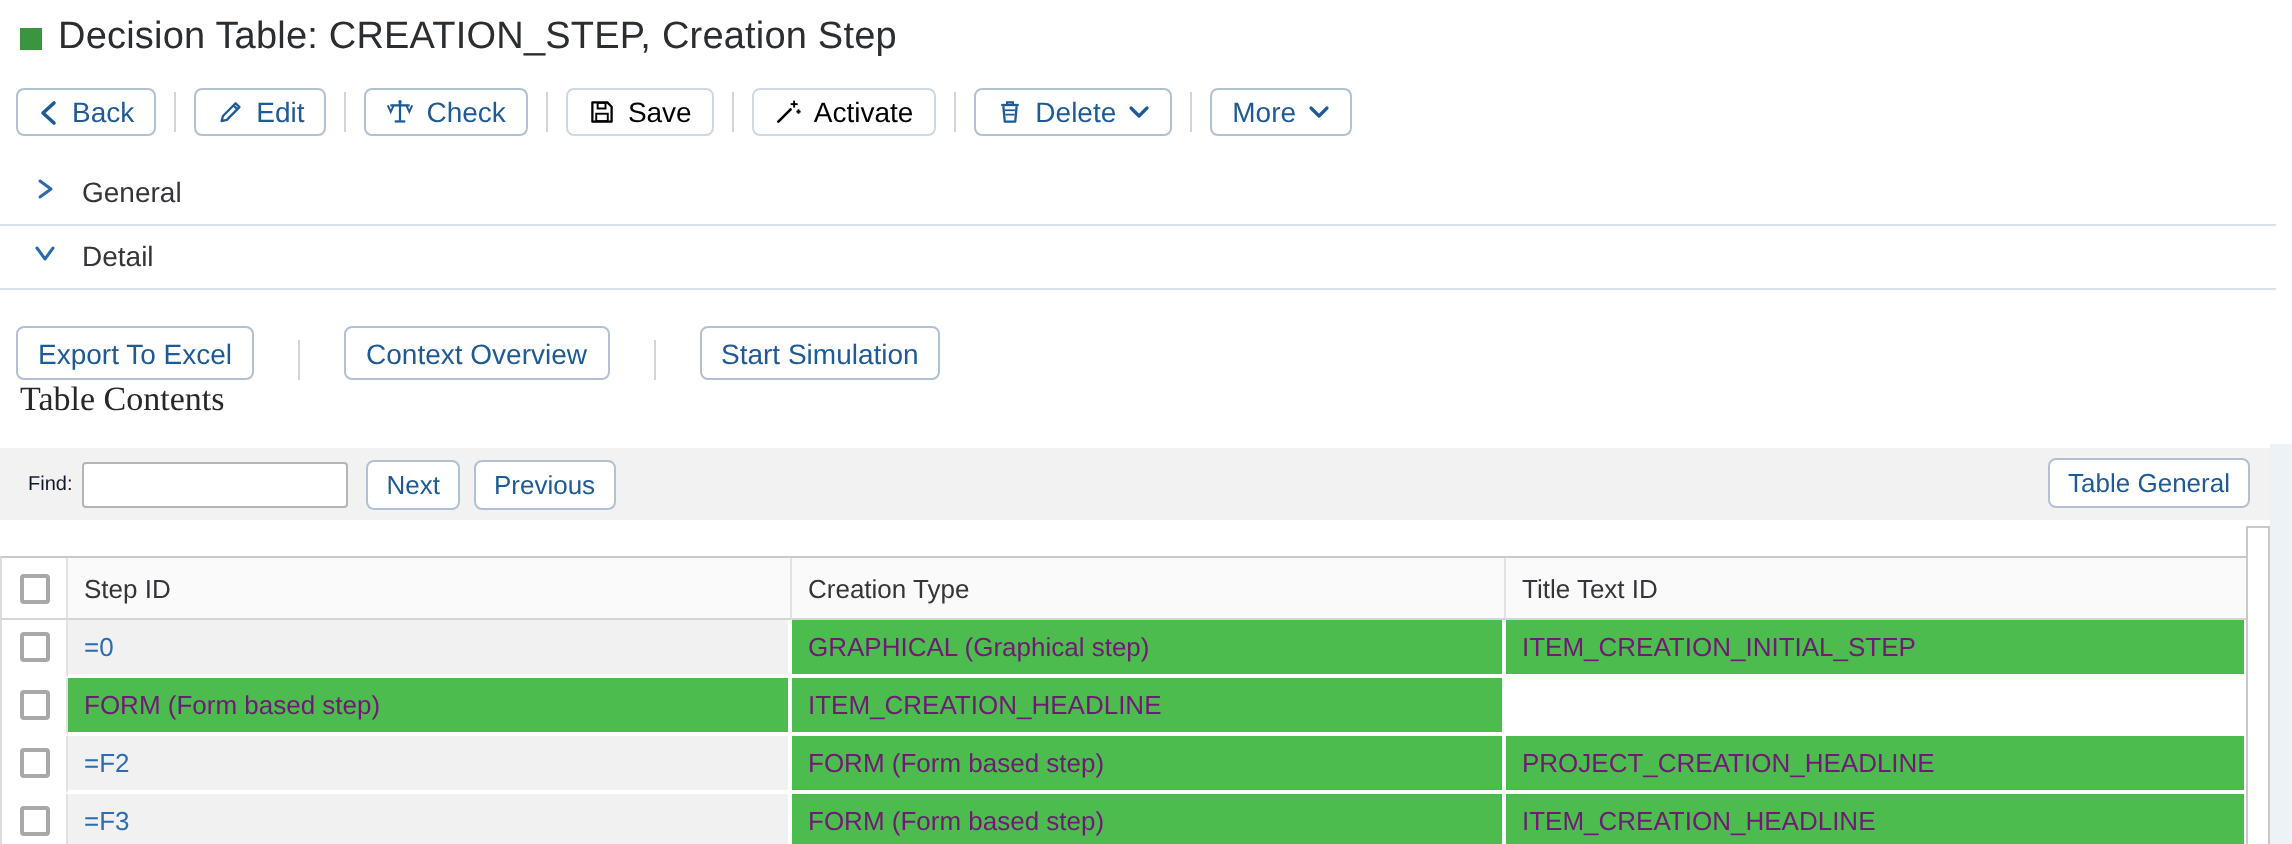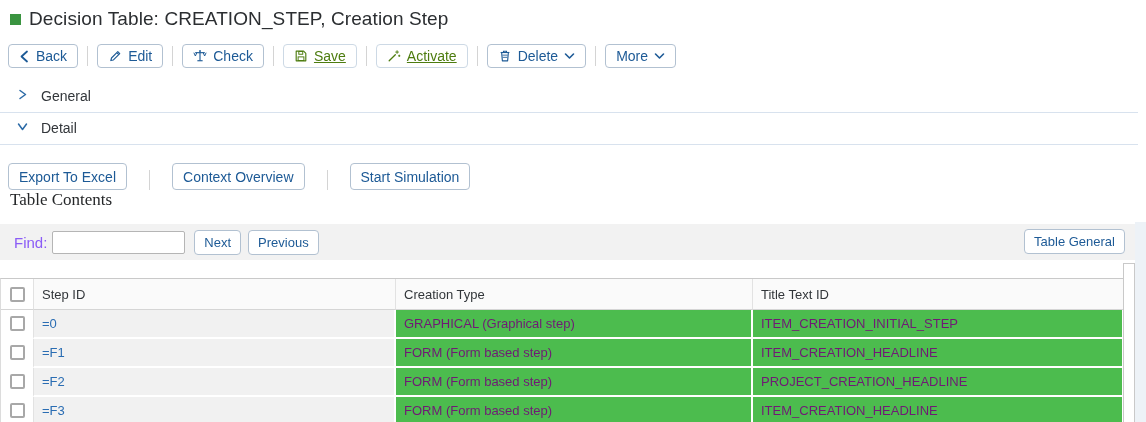--- a/index.html
+++ b/index.html
@@ -10,40 +10,40 @@
   
   .title-row { position:absolute; left:10px; top:8px; display:flex; align-items:center; gap:8px;text-align:right; }
   .obj-square { width:11px; height:11px; background:#3a9440; display:inline-block; }
   .page-title { font-size:19px; font-weight:500; color:#2b2e31; letter-spacing:.1px; }
 
   
   .btn { display:inline-flex; align-items:center; gap:6px; height:24px; padding:0 10px;
          background:#fff; border:1px solid #b2c1d1; border-radius:4px;
          color:#1d5a96; font-size:14px; cursor:pointer; white-space:nowrap; }
   .btn svg { display:block; }
-  .btn.disabled { color:#4d7c0f; border-color:#cdd9e5; cursor:default;text-decoration:underline; }
+  .btn.disabled { color:#000000; border-color:#cdd9e5; cursor:default; }
   .btn.small { height:25px; font-size:13px; padding:0 9px; }
   .vsep { width:1px; height:20px; background:#d4d4d4; }
 
   .toolbar { position:absolute; left:8px; top:44px; display:flex; align-items:center; gap:9px; }
   .detail-actions { position:absolute; left:8px; top:151px; display:flex; align-items:flex-end; gap:22px;margin-top:12px; }
   .detail-actions .btn { height:27px; }
 
   
   .section-hd { position:absolute; left:16px; display:flex; align-items:flex-start; gap:12px;
                 font-size:14px; color:#32363a; cursor:pointer; }
   .section-hd svg { display:block; }
   .hr { position:absolute; left:0; width:1138px; height:1px; background:#d8e2ee; }
 
   
   .tc-heading { position:absolute; left:10px; top:190px; font-size:17px; color:#252729;font-family:Liberation Serif, serif; }
 
   .find-bar { position:absolute; left:0; top:224px; width:1136px; height:36px; background:#f2f2f2;
               display:flex; align-items:center; padding-left:14px; }
-  .find-label { font-size:15px; color:#8b5cf6; margin-right:5px; }
+  .find-label { font-size:10px; color:#0f172a; margin-right:5px; }
   .find-input { width:133px; height:23px; border:1px solid #b5b5b5; border-radius:2px;
                 background:#fff; font-size:13px; padding:0 5px; outline:none;
                 font-family:"Liberation Sans", sans-serif; margin-right:9px; }
   .find-bar .btn + .btn { margin-left:7px; }
   .tbl-settings { position:absolute; right:11px; top:5px; }
 
   
   .grid { position:absolute; left:0; top:278px; width:1123px;
           border-top:1px solid #c9c9c9; border-left:1px solid #dcdcdc; }
   .g-row { display:grid; grid-template-columns:33px 362px 357px 371px; }
@@ -215,21 +215,20 @@
           <span class="checkbox"></span>
         </div>
       <div class="cell stepid">=0</div>
       <div class="cell green">GRAPHICAL (Graphical step)</div>
       <div class="cell green">ITEM_CREATION_INITIAL_STEP</div>
     </div>
     <div class="g-row g-body">
       <div class="cell chk">
           <span class="checkbox"></span>
         </div>
-      <div class="cell stepid">=F1</div>
       <div class="cell green">FORM (Form based step)</div>
       <div class="cell green">ITEM_CREATION_HEADLINE</div>
     </div>
     <div class="g-row g-body">
       <div class="cell chk">
           <span class="checkbox"></span>
         </div>
       <div class="cell stepid">=F2</div>
       <div class="cell green">FORM (Form based step)</div>
       <div class="cell green">PROJECT_CREATION_HEADLINE</div>

